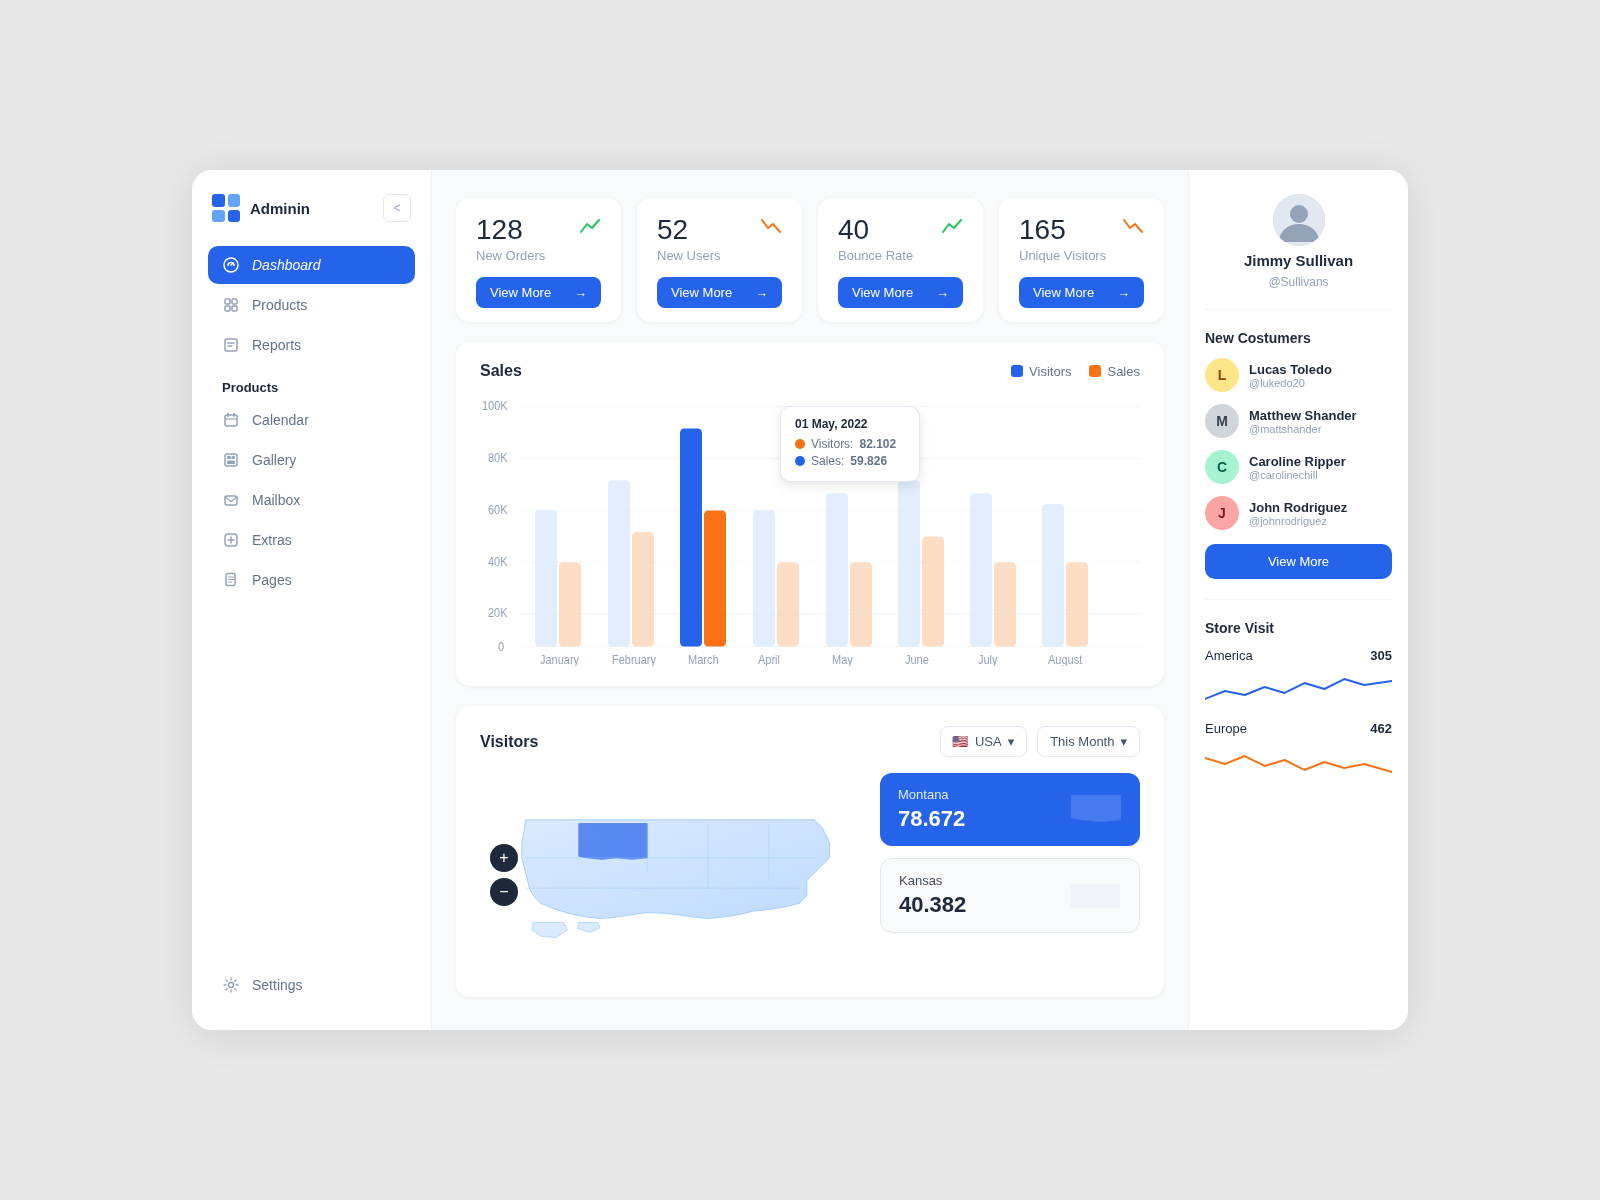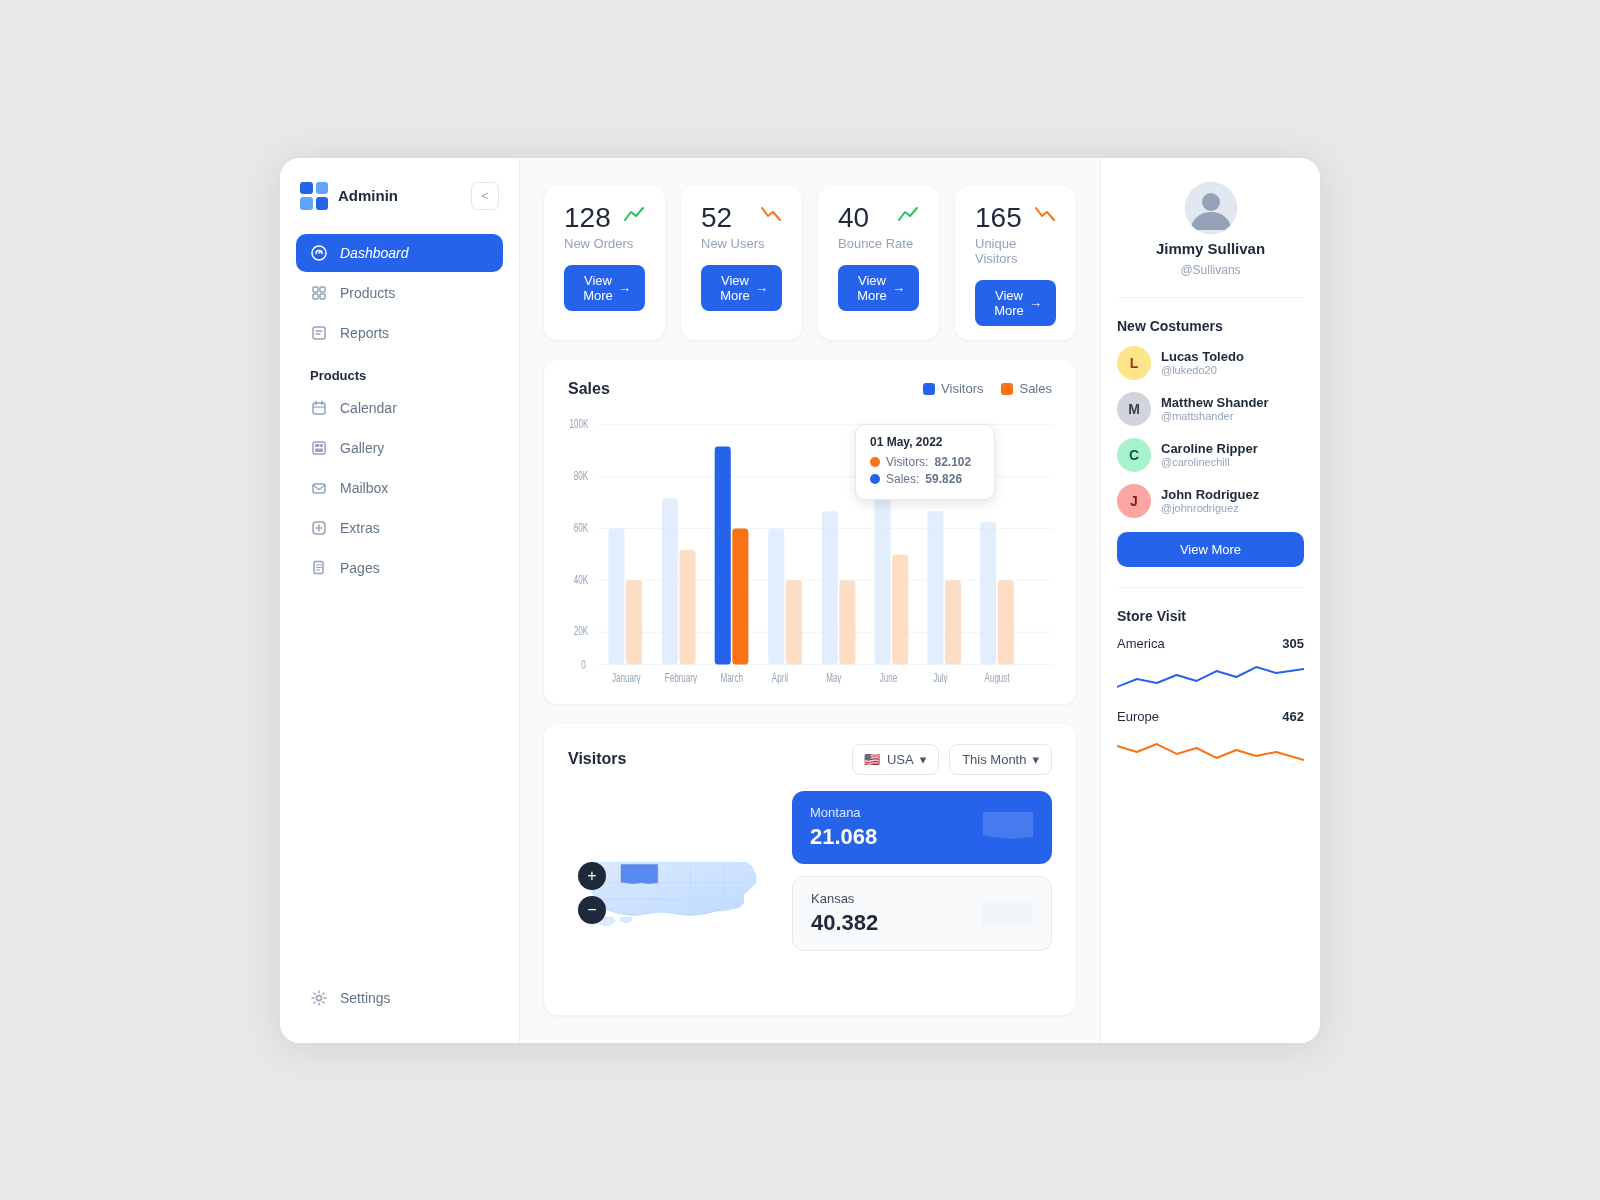--- a/index.html
+++ b/index.html
@@ -8,21 +8,21 @@
       font-family: -apple-system, BlinkMacSystemFont, 'Segoe UI', sans-serif;
       display: flex;
       align-items: center;
       justify-content: center;
       min-height: 100vh;
       padding: 40px;
     }
     .app-container {
       background: #fff;
       border-radius: 20px;
-      width: 1040px;
+      width: 1216px;
       min-height: 860px;
       display: flex;
       overflow: hidden;
       box-shadow: 0 4px 40px rgba(0,0,0,0.10);
     }
     
     .sidebar {
       width: 240px;
       min-width: 240px;
       background: #fff;
@@ -201,21 +201,21 @@
       position: relative;
       height: 270px;
     }
     .chart-svg {
       width: 100%; height: 100%;
     }
     
     .chart-tooltip {
       position: absolute;
       top: 10px;
-      left: 287px;
+      left: 300px;
       background: #fff;
       border: 1px solid #e2e8f0;
       border-radius: 10px;
       padding: 10px 14px;
       font-size: 12px;
       box-shadow: 0 4px 12px rgba(0,0,0,0.1);
       pointer-events: none;
       min-width: 140px;
     }
     .tooltip-date {
@@ -763,21 +763,21 @@
             <line x1="60" y1="120" x2="420" y2="120" stroke="#93c5fd" stroke-width="0.5"></line>
 
             <path d="M70,165 L110,165 L115,175 L100,185 L80,183 L68,175 Z" fill="#dbeafe" stroke="#93c5fd" stroke-width="0.8"></path>
 
             <path d="M130,165 L155,165 L158,172 L145,178 L128,173 Z" fill="#dbeafe" stroke="#93c5fd" stroke-width="0.8"></path>
           </svg>
         </div>
         <div class="region-cards">
           <div class="region-card active">
             <div class="region-name">Montana</div>
-            <div class="region-value">21.068</div>
+            <div class="region-value">78.672</div>
             <svg class="region-shape" viewBox="0 0 60 40">
               <path d="M5,5 L55,5 L55,30 L35,32 L15,30 L5,28 Z" fill="white" opacity="0.5"></path>
             </svg>
           </div>
           <div class="region-card inactive">
             <div class="region-name">Kansas</div>
             <div class="region-value">40.382</div>
             <svg class="region-shape" viewBox="0 0 60 40">
               <path d="M5,8 L55,8 L55,32 L5,32 Z" fill="#cbd5e1" opacity="0.5"></path>
             </svg>

